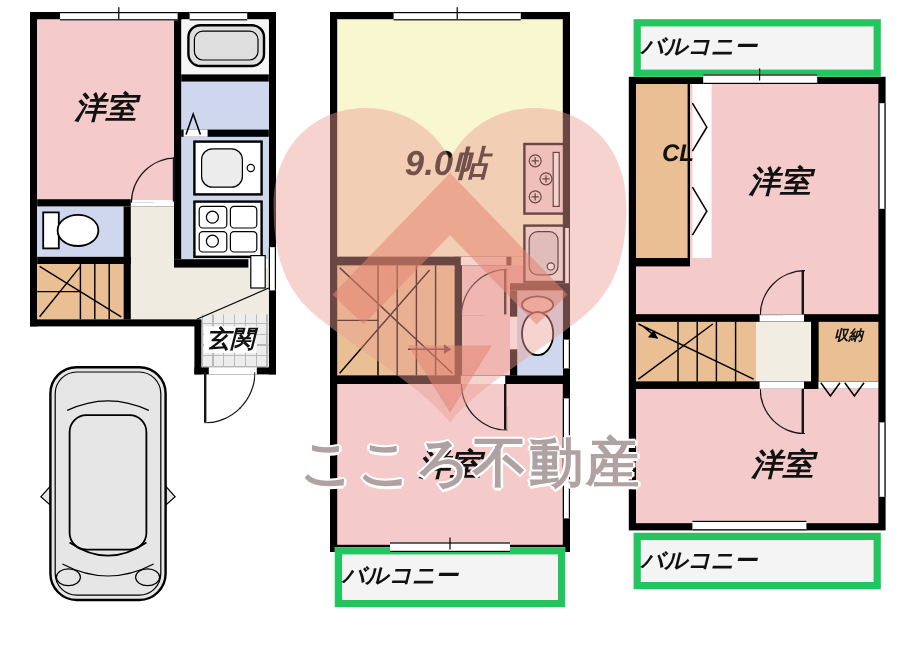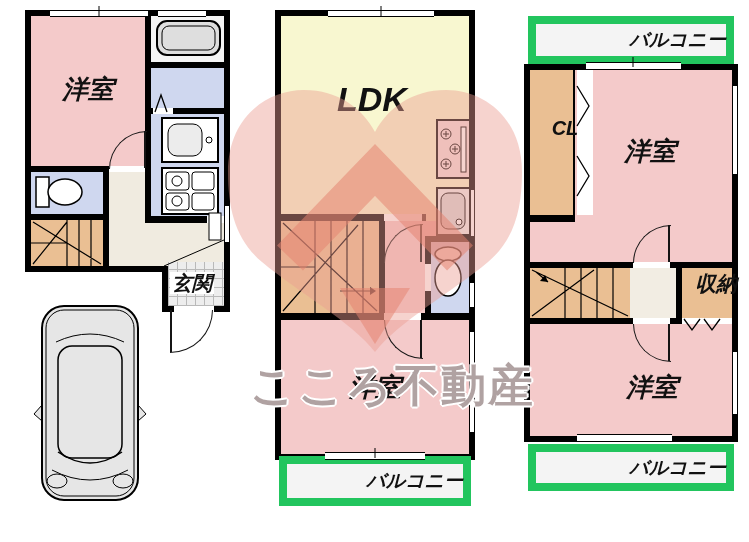--- a/index.html
+++ b/index.html
@@ -10,22 +10,22 @@
   .win-h{position:absolute;background:#fff;border-top:1.5px solid #000;border-bottom:1.5px solid #000;box-sizing:border-box;z-index:3;}
   .win-v{position:absolute;background:#fff;border-left:1.5px solid #000;border-right:1.5px solid #000;box-sizing:border-box;z-index:3;}
   .gap{position:absolute;background:#fff;z-index:3;}
   .arc{position:absolute;z-index:4;}
   .arc-tl{border-top:1.6px solid #151515;border-left:1.6px solid #151515;border-top-left-radius:100% 100%;}
   .arc-bl{border-bottom:1.6px solid #151515;border-left:1.6px solid #151515;border-bottom-left-radius:100% 100%;}
   .arc-br{border-bottom:1.6px solid #151515;border-right:1.6px solid #151515;border-bottom-right-radius:100% 100%;}
   .leaf{position:absolute;background:#151515;width:2px;z-index:4;}
   .rlabel{position:absolute;z-index:6;color:#111;font-style:italic;font-weight:600;
           text-align:center;line-height:1.05;white-space:nowrap;}
-  .balcony{position:absolute;background:#f4f4f4;border:8px solid #22c55e;box-sizing:border-box;
-           display:flex;align-items:center;justify-content:flex-end;z-index:1;}
+  .balcony{position:absolute;background:#f4f4f4;border:6px solid #22c55e;box-sizing:border-box;
+           display:flex;align-items:center;justify-content:flex-start;z-index:1;}
   .tile{position:absolute;background-color:#ededed;z-index:2;
         background-image:repeating-linear-gradient(0deg,#b9b9b9 0 1px,transparent 1px 9px),
                          repeating-linear-gradient(90deg,#b9b9b9 0 1px,transparent 1px 9px);}
   .genkan-label{position:absolute;z-index:6;color:#111;font-style:italic;font-weight:600;
           background:#fff;padding:0 2px;line-height:1.1;}
   .overlay{position:absolute;left:0;top:0;z-index:5;pointer-events:none;}
   .wm{position:absolute;z-index:8;pointer-events:none;font-weight:bold;text-align:right;
       text-shadow:-2px 0 0 #fff,2px 0 0 #fff,0 -2px 0 #fff,0 2px 0 #fff,
                   -1px -1px 0 #fff,1px 1px 0 #fff,-1px 1px 0 #fff,1px -1px 0 #fff;}
   svg .ln{stroke:#000;fill:none;}
@@ -99,21 +99,21 @@
   <div class="win-h" style="left:325px;top:452px;width:100px;height:8px"></div>
   <div class="gap" style="left:384px;top:214px;width:38px;height:7px"></div>
   <div class="gap" style="left:384px;top:313px;width:37px;height:7px"></div>
   <div class="gap" style="left:425px;top:264px;width:6px;height:27px"></div>
 
   <div class="arc arc-tl" style="left:384px;top:224px;width:38px;height:38px"></div>
   <div class="leaf" style="left:420px;top:224px;height:38px"></div>
   <div class="arc arc-bl" style="left:384px;top:320px;width:38px;height:38px"></div>
   <div class="leaf" style="left:420px;top:320px;height:38px"></div>
 
-  <div class="rlabel" style="left:312px;top:82px;width:120px;font-size:34px">LDK</div>
+  <div class="rlabel" style="left:312px;top:122px;width:120px;font-size:29px">9.0帖</div>
   <div class="rlabel" style="left:335px;top:374px;width:80px;font-size:26px">洋室</div>
 
   <div class="balcony" style="left:528px;top:16px;width:206px;height:48px">
     <div class="rlabel" style="position:static;font-size:19px">バルコニー</div>
   </div>
   <div class="wall" style="left:524px;top:64px;width:214px;height:378px"></div>
   <div class="room" style="left:530px;top:70px;width:202px;height:192px;background:#f4caca"></div>
   <div class="room" style="left:530px;top:70px;width:45px;height:145px;background:#eabf93;border-right:2px solid #000"></div>
   <div class="room" style="left:577px;top:70px;width:16px;height:145px;background:#fff"></div>
   <div class="wall" style="left:530px;top:215px;width:45px;height:7px"></div>
@@ -137,21 +137,21 @@
   <div class="gap" style="left:633px;top:318px;width:37px;height:6px"></div>
   <div class="gap" style="left:682px;top:318px;width:50px;height:6px"></div>
 
   <div class="arc arc-tl" style="left:633px;top:225px;width:37px;height:37px"></div>
   <div class="leaf" style="left:668px;top:225px;height:37px"></div>
   <div class="arc arc-bl" style="left:633px;top:324px;width:37px;height:37px"></div>
   <div class="leaf" style="left:668px;top:324px;height:37px"></div>
 
   <div class="rlabel" style="left:548px;top:118px;width:34px;font-size:20px">CL</div>
   <div class="rlabel" style="left:610px;top:138px;width:80px;font-size:26px">洋室</div>
-  <div class="rlabel" style="left:682px;top:273px;width:68px;font-size:21px">収納</div>
+  <div class="rlabel" style="left:682px;top:273px;width:50px;font-size:12px">収納</div>
   <div class="rlabel" style="left:612px;top:374px;width:80px;font-size:26px">洋室</div>
 
   <svg class="overlay" width="749" height="542" viewBox="0 0 749 542">
 
     <g>
       <rect x="157" y="21" width="63" height="34" rx="10" fill="#dedede" stroke="#000" stroke-width="2"></rect>
       <rect x="162" y="26" width="53" height="24" rx="7" fill="none" stroke="#000" stroke-width="1"></rect>
     </g>
 
     <g>

